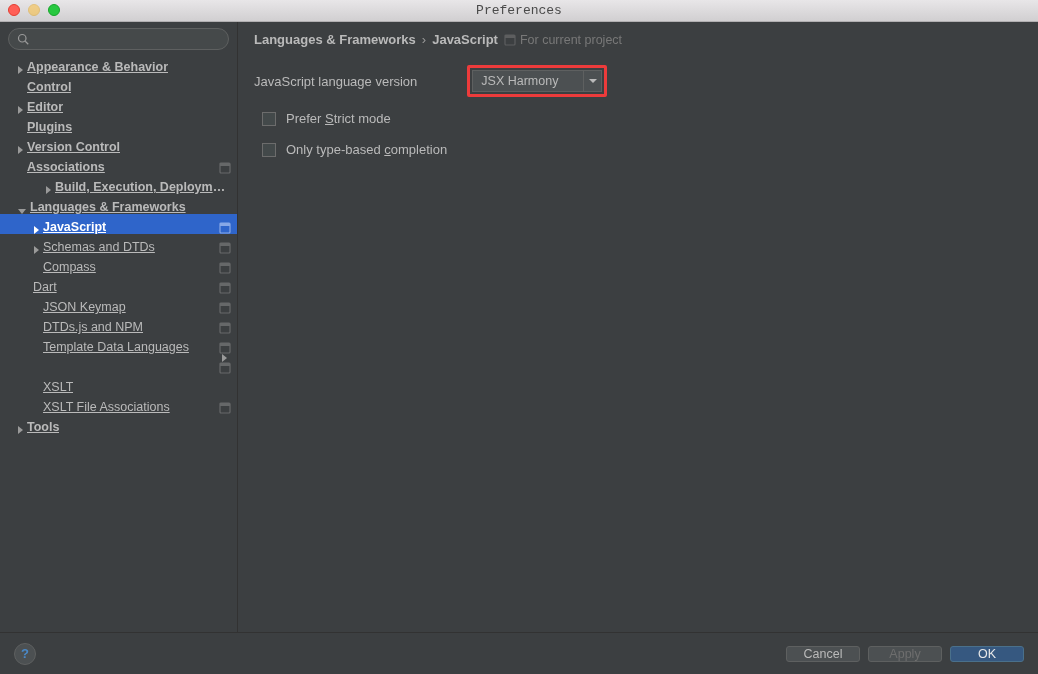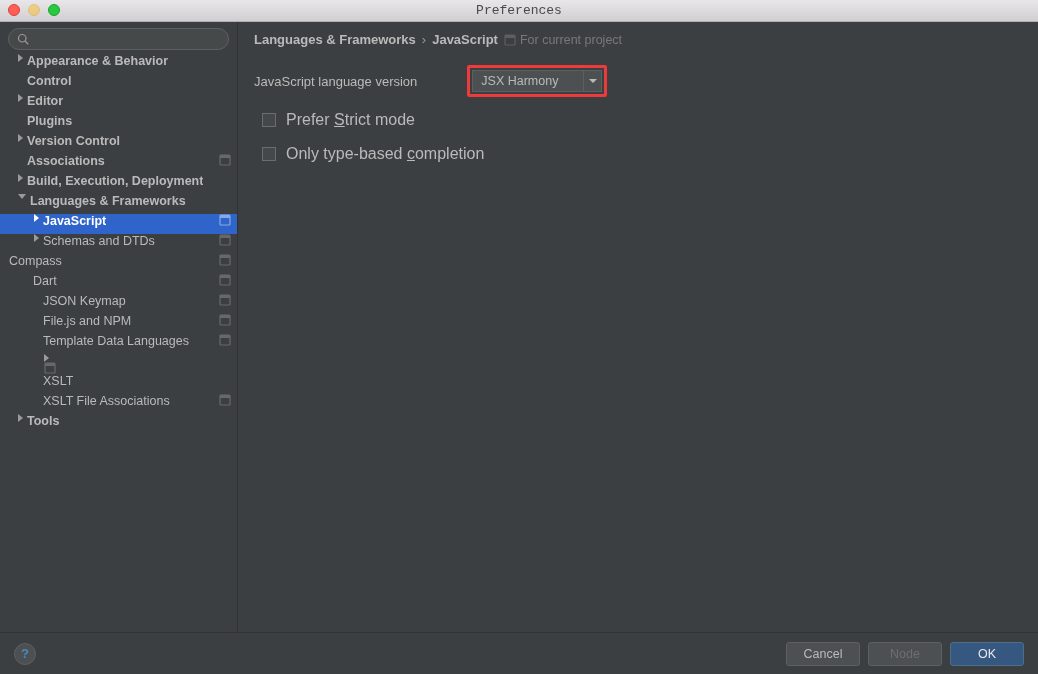--- a/index.html
+++ b/index.html
@@ -20,21 +20,21 @@
 .main { flex: 1; background: #3c3f41; padding: 0; }
 
 
 .search-row { padding: 6px 8px 4px 8px; }
 .search-box { position: relative; width: 100%; height: 22px; background: #45494a; border: 1px solid #5e6060; border-radius: 11px; display: flex; align-items: center; padding: 0 8px; }
 .search-box svg { flex-shrink: 0; }
 .search-input { flex: 1; background: transparent; border: none; outline: none; color: #bbb; font-size: 12px; margin-left: 4px; }
 
 
 .tree { flex: 1; overflow: auto; font-size: 12.5px; color: #bababa; user-select: none; }
-.tree-item { display: flex; align-items: flex-start; height: 20px; padding-right: 6px; }
+.tree-item { display: flex; align-items: flex-end; height: 20px; padding-right: 6px; text-decoration: underline; }
 .tree-item.selected { background: #2f65ca; color: #fff; }
 .tree-item.selected .arrow { border-left-color: #fff; }
 .tree-item.bold > .tree-label { font-weight: 700; }
 .tree-label { white-space: nowrap; overflow: hidden; text-overflow: ellipsis; }
 .arrow { width: 0; height: 0; margin-right: 4px; flex-shrink: 0; }
 .arrow.right { border-top: 4px solid transparent; border-bottom: 4px solid transparent; border-left: 5px solid #9a9a9a; }
 .arrow.down { border-left: 4px solid transparent; border-right: 4px solid transparent; border-top: 5px solid #9a9a9a; }
 .arrow.none { width: 5px; height: 8px; }
 .tree-spacer { flex: 1; }
 .proj-icon { width: 12px; height: 12px; opacity: 0.55; flex-shrink: 0; }
@@ -49,28 +49,28 @@
 .form-row { display: flex; align-items: center; margin-bottom: 14px; gap: 40px; }
 .form-label { font-size: 13px; color: #bababa; margin-right: 10px; }
 .dropdown-highlight { border: 3px solid #ed3b3b; padding: 2px; border-radius: 2px; }
 .dropdown { display: flex; align-items: center; background: #4c5052; border: 1px solid #5e6060; height: 22px; min-width: 130px; }
 .dropdown-value { flex: 1; padding: 0 8px; font-size: 12.5px; color: #bababa; }
 .dropdown-btn { width: 18px; height: 100%; border-left: 1px solid #5e6060; display: flex; align-items: center; justify-content: center; }
 .dropdown-btn .tri { width: 0; height: 0; border-left: 4px solid transparent; border-right: 4px solid transparent; border-top: 4px solid #bababa; }
 
 .checkbox-row { display: flex; align-items: center; margin-left: 8px; margin-bottom: 16px; }
 .checkbox { width: 14px; height: 14px; background: #43494a; border: 1px solid #6c6c6c; margin-right: 10px; }
-.checkbox-label { font-size: 16px; color: #bababa; }
+.checkbox-label { font-size: 13px; color: #bababa; }
 .checkbox-label u { text-decoration: underline; }
 
 
 .footer { position: absolute; left: 0; right: 0; bottom: 0; height: 42px; background: #3c3f41; border-top: 1px solid #323232; display: flex; align-items: center; padding: 0 14px; gap: 8px; }
 .help-btn { width: 22px; height: 22px; border-radius: 50%; border: 1px solid #5e6060; background: #4c5052; color: #4a88c7; display: flex; align-items: center; justify-content: center; font-size: 13px; font-weight: 700; }
 .footer-spacer { flex: 1; }
-.btn { min-width: 74px; height: 24px; background: #4c5052; border: 1px solid #5e6060; color: #bababa; font-size: 12.5px; border-radius: 3px; cursor: pointer; }
+.btn { min-width: 74px; height: 16px; background: #4c5052; border: 1px solid #5e6060; color: #bababa; font-size: 12.5px; border-radius: 3px; cursor: pointer; }
 .btn.primary { background: #365880; border-color: #4a708b; color: #e8e8e8; }
 .btn.disabled { color: #6e6e6e; }
 </style>
 </head>
 <body>
 
 <div class="titlebar">
   <div class="traffic-lights">
     <div class="tl red"></div>
     <div class="tl yellow"></div>
@@ -119,21 +119,21 @@
         </div>
         <div class="tree-item bold" style="padding-left: 18px;">
           <span class="arrow none"></span>
           <span class="tree-label">Associations</span>
           <span class="tree-spacer"></span>
           <svg class="proj-icon" viewBox="0 0 12 12" style="color: rgb(138, 138, 138);">
             <rect x="1" y="1" width="10" height="10" rx="1" fill="none" stroke="currentColor" stroke-width="1.2"></rect>
             <rect x="1" y="1" width="10" height="3" fill="currentColor"></rect>
           </svg>
         </div>
-        <div class="tree-item bold" style="padding-left: 18px;">
+        <div class="tree-item bold" style="padding-left: 18px; margin-left: 28px;">
           <span class="arrow right"></span>
           <span class="tree-label">Build, Execution, Deployment</span>
           <span class="tree-spacer"></span>
         </div>
         <div class="tree-item bold" style="padding-left: 18px;">
           <span class="arrow down"></span>
           <span class="tree-label">Languages &amp; Frameworks</span>
           <span class="tree-spacer"></span>
         </div>
         <div class="tree-item bold selected" style="padding-left: 34px;">
@@ -147,21 +147,21 @@
         </div>
         <div class="tree-item" style="padding-left: 34px;">
           <span class="arrow right"></span>
           <span class="tree-label">Schemas and DTDs</span>
           <span class="tree-spacer"></span>
           <svg class="proj-icon" viewBox="0 0 12 12" style="color: rgb(138, 138, 138);">
             <rect x="1" y="1" width="10" height="10" rx="1" fill="none" stroke="currentColor" stroke-width="1.2"></rect>
             <rect x="1" y="1" width="10" height="3" fill="currentColor"></rect>
           </svg>
         </div>
-        <div class="tree-item" style="">
+        <div class="tree-item" style="padding-left: 34px;">
           <span class="arrow none"></span>
           <span class="tree-label">Compass</span>
           <span class="tree-spacer"></span>
           <svg class="proj-icon" viewBox="0 0 12 12" style="color: rgb(138, 138, 138);">
             <rect x="1" y="1" width="10" height="10" rx="1" fill="none" stroke="currentColor" stroke-width="1.2"></rect>
             <rect x="1" y="1" width="10" height="3" fill="currentColor"></rect>
           </svg>
         </div>
         <div class="tree-item" style="padding-left: 24px;">
           <span class="arrow none"></span>
@@ -176,21 +176,21 @@
           <span class="arrow none"></span>
           <span class="tree-label">JSON Keymap</span>
           <span class="tree-spacer"></span>
           <svg class="proj-icon" viewBox="0 0 12 12" style="color: rgb(138, 138, 138);">
             <rect x="1" y="1" width="10" height="10" rx="1" fill="none" stroke="currentColor" stroke-width="1.2"></rect>
             <rect x="1" y="1" width="10" height="3" fill="currentColor"></rect>
           </svg>
         </div>
         <div class="tree-item" style="padding-left: 34px;">
           <span class="arrow none"></span>
-          <span class="tree-label">File.js and NPM</span>
+          <span class="tree-label">DTDs.js and NPM</span>
           <span class="tree-spacer"></span>
           <svg class="proj-icon" viewBox="0 0 12 12" style="color: rgb(138, 138, 138);">
             <rect x="1" y="1" width="10" height="10" rx="1" fill="none" stroke="currentColor" stroke-width="1.2"></rect>
             <rect x="1" y="1" width="10" height="3" fill="currentColor"></rect>
           </svg>
         </div>
         <div class="tree-item" style="padding-left: 34px;">
           <span class="arrow none"></span>
           <span class="tree-label">Template Data Languages</span>
           <span class="tree-spacer"></span>
@@ -269,15 +269,15 @@
         </div>
       </div>
     </div>
   </div>
 </div>
 
 <div class="footer">
   <div class="help-btn">?</div>
   <div class="footer-spacer"></div>
   <button class="btn">Cancel</button>
-  <button class="btn disabled">Node</button>
+  <button class="btn disabled">Apply</button>
   <button class="btn primary">OK</button>
 </div>
 
 </body></html>

